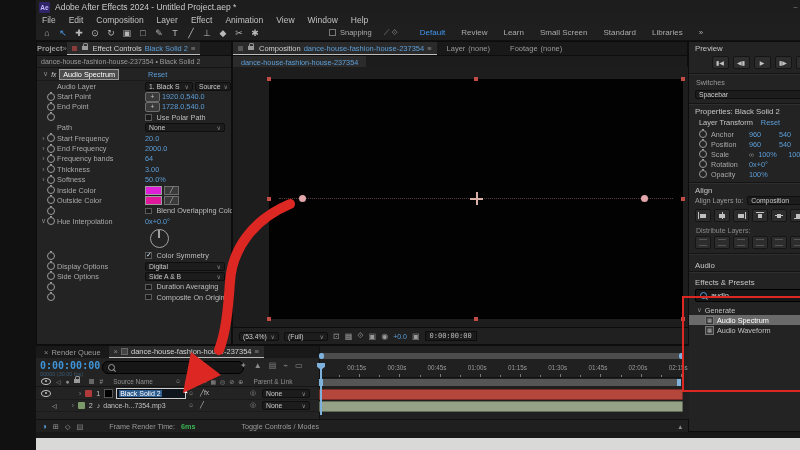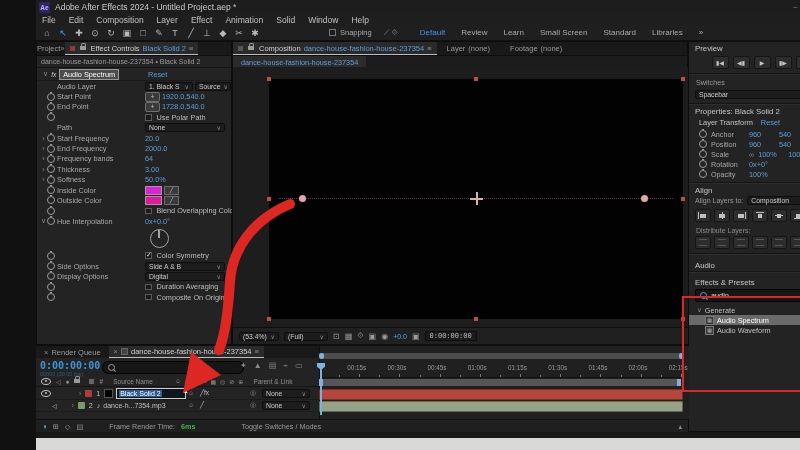--- a/index.html
+++ b/index.html
@@ -113,21 +113,21 @@
     </div>
   </div>
 
   <div id="menubar" class="abs">
       <span class="menu-item">File</span>
       <span class="menu-item">Edit</span>
       <span class="menu-item">Composition</span>
       <span class="menu-item">Layer</span>
       <span class="menu-item">Effect</span>
       <span class="menu-item">Animation</span>
-      <span class="menu-item">Solid</span>
+      <span class="menu-item">View</span>
       <span class="menu-item">Window</span>
       <span class="menu-item">Help</span>
     </div>
 
   <div id="toolbar" class="abs">
     <div id="tools" class="row-flex" style="padding-left:3px;">
         <span class="tool">⌂</span>
         <span class="tool active">↖</span>
         <span class="tool">✚</span>
         <span class="tool">⊙</span>
@@ -153,21 +153,21 @@
         <span class="ws">Learn</span>
         <span class="ws">Small Screen</span>
         <span class="ws">Standard</span>
         <span class="ws">Libraries</span>
         <span class="ws dim">»</span>
       </div>
   </div>
 
   <div id="ecpanel" class="abs panel">
     <div class="tabbar">
-      <span style="padding:0 0;display:flex;align-items:center;">Project</span>
+      <span style="padding:0 0;display:flex;align-items:center;font-weight:bold;">Project</span>
       <span style="display:flex;align-items:center;" class="dim">»</span>
       <span class="tab-active">
         <span style="width:5px;height:5px;background:#8a3c3c;"></span>
         <span class="lock"></span>
         <span>Effect Controls</span>
         <span class="blue">Black Solid 2</span>
         <span class="dim">≡</span>
       </span>
     </div>
     <div style="height:11px;display:flex;align-items:center;padding-left:4px;font-size:7px;color:#9a9a9a;border-bottom:1px solid #141414;white-space:nowrap;overflow:hidden;">dance-house-fashion-house-237354 • Black Solid 2</div>
@@ -314,35 +314,35 @@
           <span class="sw"></span>
           <span class="ec-label"></span>
           <span class="ec-val">
             <span class="cb on"></span>
             <span class="cb-label">Color Symmetry</span>
           </span>
         </div>
         <div class="ec-row">
           <span class="tw"></span>
           <span class="sw"></span>
+          <span class="ec-label">Display Options</span>
+          <span class="ec-val">
+            <span class="dd" style="width: 80px;">
+              <span>Digital</span>
+              <span class="chev">∨</span>
+            </span>
+          </span>
+        </div>
+        <div class="ec-row">
+          <span class="tw"></span>
+          <span class="sw"></span>
           <span class="ec-label">Side Options</span>
           <span class="ec-val">
             <span class="dd" style="width: 80px;">
               <span>Side A &amp; B</span>
-              <span class="chev">∨</span>
-            </span>
-          </span>
-        </div>
-        <div class="ec-row">
-          <span class="tw"></span>
-          <span class="sw"></span>
-          <span class="ec-label">Display Options</span>
-          <span class="ec-val">
-            <span class="dd" style="width: 80px;">
-              <span>Digital</span>
               <span class="chev">∨</span>
             </span>
           </span>
         </div>
         <div class="ec-row">
           <span class="tw"></span>
           <span class="sw"></span>
           <span class="ec-label"></span>
           <span class="ec-val">
             <span class="cb"></span>
@@ -701,21 +701,21 @@
     <div style="position:absolute;left:284px;top:17px;width:1.5px;height:52px;background:#7fb1dd;"></div>
     <div style="position:absolute;left:281px;top:17px;width:8px;height:7px;background:#7fb1dd;clip-path:polygon(0 0,100% 0,100% 55%,50% 100%,0 55%);"></div>
 
     <div id="statusbar">
       <span style="color:#5b9bd5;font-size:8px;">◑</span>
       <span>⊞</span>
       <span>◇</span>
       <span>▤</span>
       <span style="margin-left:20px;">Frame Render Time:</span>
       <span id="frt" style="font-weight: bold; color: rgb(60, 181, 84);">6ms</span>
-      <span style="margin-left:40px;">Toggle Switches / Modes</span>
+      <span style="margin-left:40px;">Toggle Controls / Modes</span>
       <span style="margin-left:auto;margin-right:6px;" class="dim">▴</span>
     </div>
   </div>
 
   <div id="redbox" class="abs" style="border-color: rgb(220, 39, 35);"></div>
   <svg id="arrowsvg" class="abs" width="800" height="450" viewBox="0 0 800 450">
     <path d="M 254 204 C 216 220 196 250 194 282 C 192 310 190 332 183 350" fill="none" stroke="#dc2723" stroke-width="10" stroke-linecap="round"></path>
     <polygon points="147,393 155,352 185,375" fill="#dc2723"></polygon>
   </svg>
   <div id="gapstrip" class="abs"></div>

